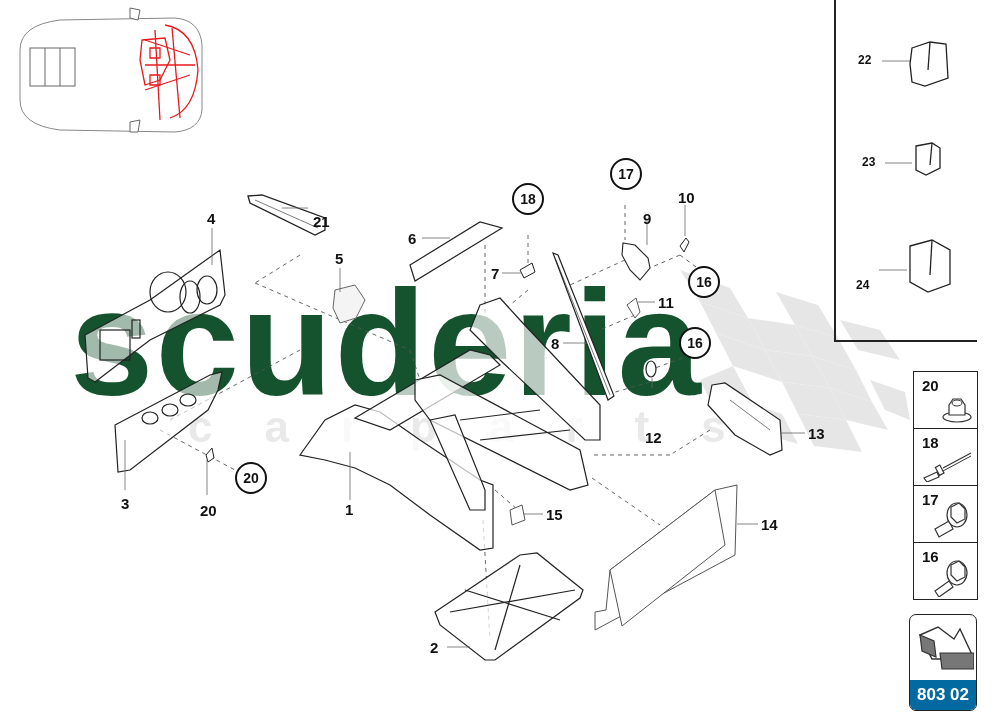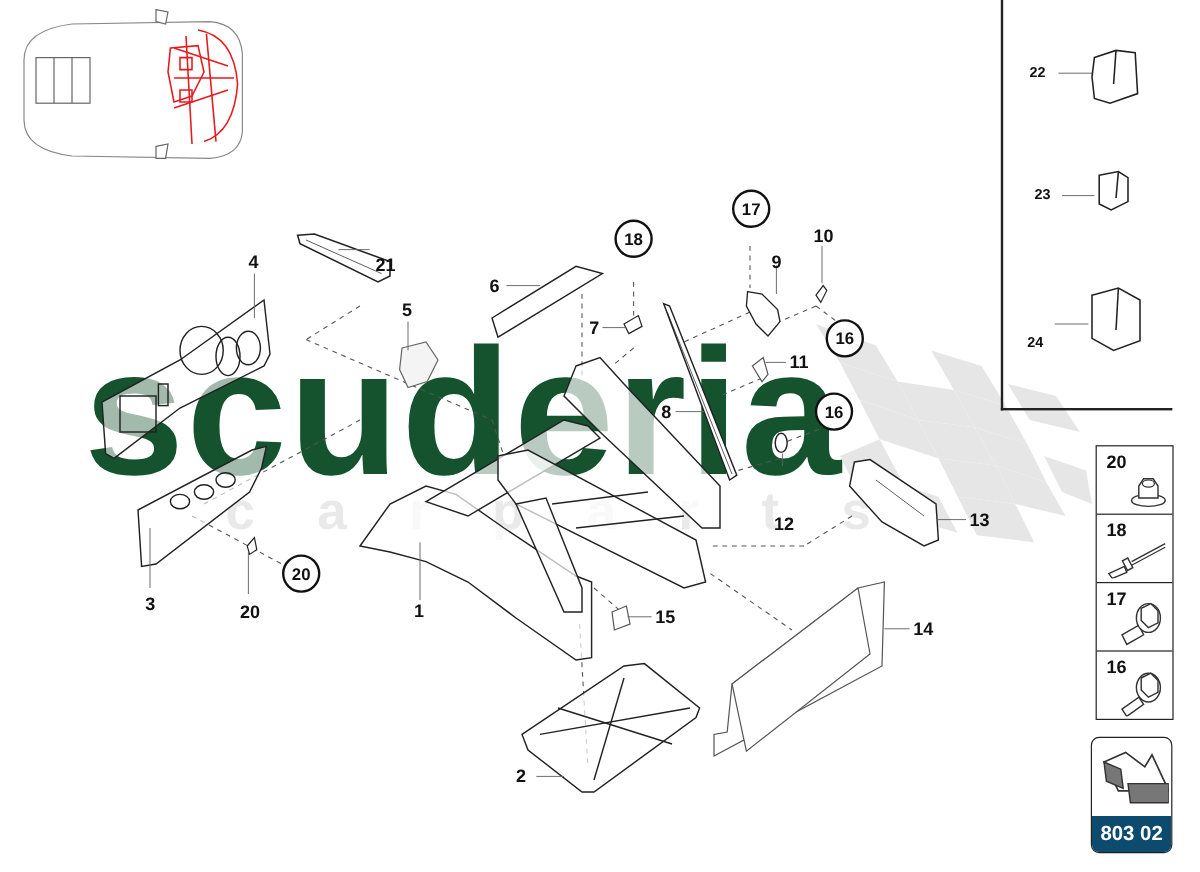--- a/index.html
+++ b/index.html
@@ -20,21 +20,21 @@
                 border-left:2px solid #222; border-bottom:2px solid #222; box-sizing:border-box; }
   .side-label { position:absolute; font-size:12px; font-weight:bold; color:#111; }
   .hw-box { position:absolute; left:913px; top:371px; width:65px; height:229px;
             border:1.5px solid #222; box-sizing:border-box; background:#fff; }
   .hw-cell { position:relative; height:57px; border-bottom:1.5px solid #222; box-sizing:border-box; }
   .hw-cell:last-child { border-bottom:none; }
   .hw-num { position:absolute; left:8px; top:5px; font-size:15px; font-weight:bold; color:#111; }
   .hw-icon { position:absolute; right:4px; bottom:3px; }
   .nav-box { position:absolute; left:909px; top:614px; width:68px; height:97px;
              border:1.5px solid #222; border-radius:7px; overflow:hidden; box-sizing:border-box; background:#fff; }
-  .nav-code { position:absolute; left:0; bottom:0; width:100%; height:30px; background:#0c4a6e;
+  .nav-code { position:absolute; left:0; bottom:0; width:100%; height:30px; background:#0369a1;
               color:#fff; font-size:17px; font-weight:bold; display:flex;
               align-items:center; justify-content:center; }
 </style>
 </head>
 <body>
 
 <div class="wm-main">scuderia</div>
 <div class="wm-sub">carparts</div>
 
 <svg class="layer" viewBox="0 0 1000 727">

